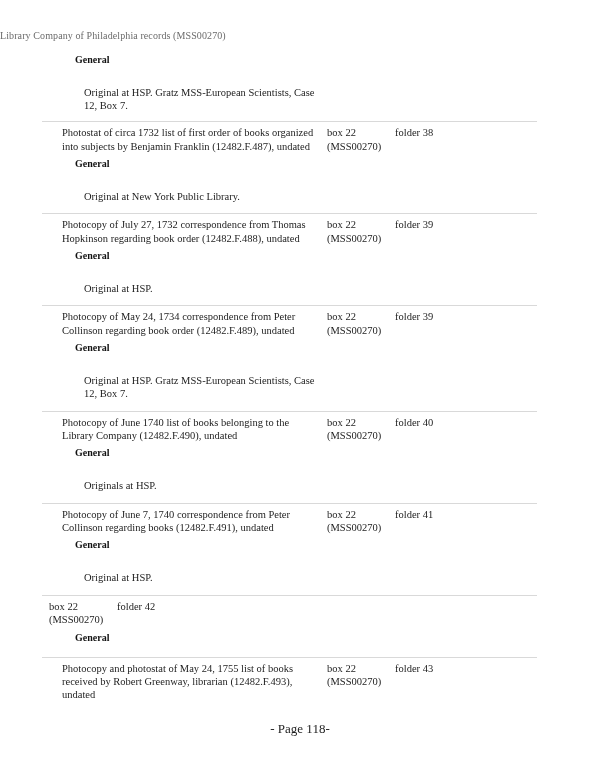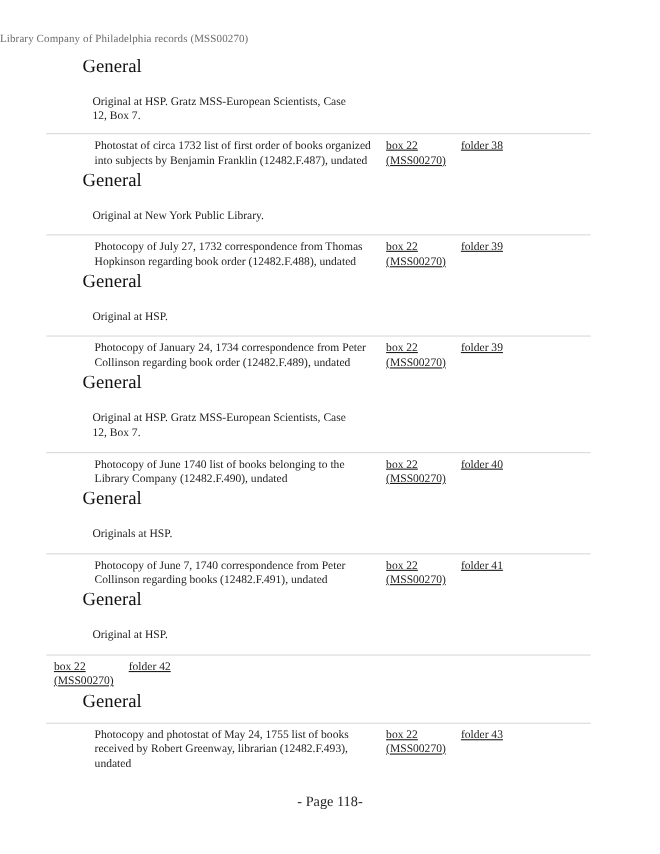--- a/index.html
+++ b/index.html
@@ -35,44 +35,43 @@
   }
   .continuation {
     padding-top: 8px;
     padding-bottom: 9px;
   }
   .row {
     display: flex;
     align-items: flex-start;
   }
   .desc {
-    margin-left: 44px;
+    margin-left: 20px;
     width: 258px;
     font-size: 10.5px;
     line-height: 13.4px;
   }
   .boxcol {
     margin-left: 7px;
     width: 61px;
     font-size: 10.5px;
     line-height: 13.4px;
   }
-  .boxcol .line { display: block; text-decoration: underline; }
+  .boxcol .line { display: block; }
   .foldercol {
     margin-left: 7px;
     flex: 1;
     font-size: 10.5px;
     line-height: 13.4px;
-    text-decoration: underline;
   }
   h3.general {
     margin: 2px 0 0 33px;
-    font-size: 17px;
+    font-size: 10px;
     line-height: 18px;
-    font-weight: normal;
+    font-weight: bold;
     color: #111111;
   }
   p.note {
     margin: 17px 0 0 42px;
     width: 240px;
     font-size: 10.5px;
     line-height: 13.2px;
   }
   .page-footer {
     margin-top: 9px;
@@ -114,21 +113,21 @@
         <span class="line">(MSS00270)</span>
       </div>
       <div class="foldercol">folder 39</div>
     </div>
     <h3 class="general">General</h3>
     <p class="note">Original at HSP.</p>
   </section>
 
   <section class="block ruled">
     <div class="row">
-      <div class="desc">Photocopy of January 24, 1734 correspondence from Peter Collinson regarding book order (12482.F.489), undated</div>
+      <div class="desc">Photocopy of May 24, 1734 correspondence from Peter Collinson regarding book order (12482.F.489), undated</div>
       <div class="boxcol">
         <span class="line">box 22</span>
         <span class="line">(MSS00270)</span>
       </div>
       <div class="foldercol">folder 39</div>
     </div>
     <h3 class="general">General</h3>
     <p class="note">Original at HSP. Gratz MSS-European Scientists, Case 12, Box 7.</p>
   </section>
 

